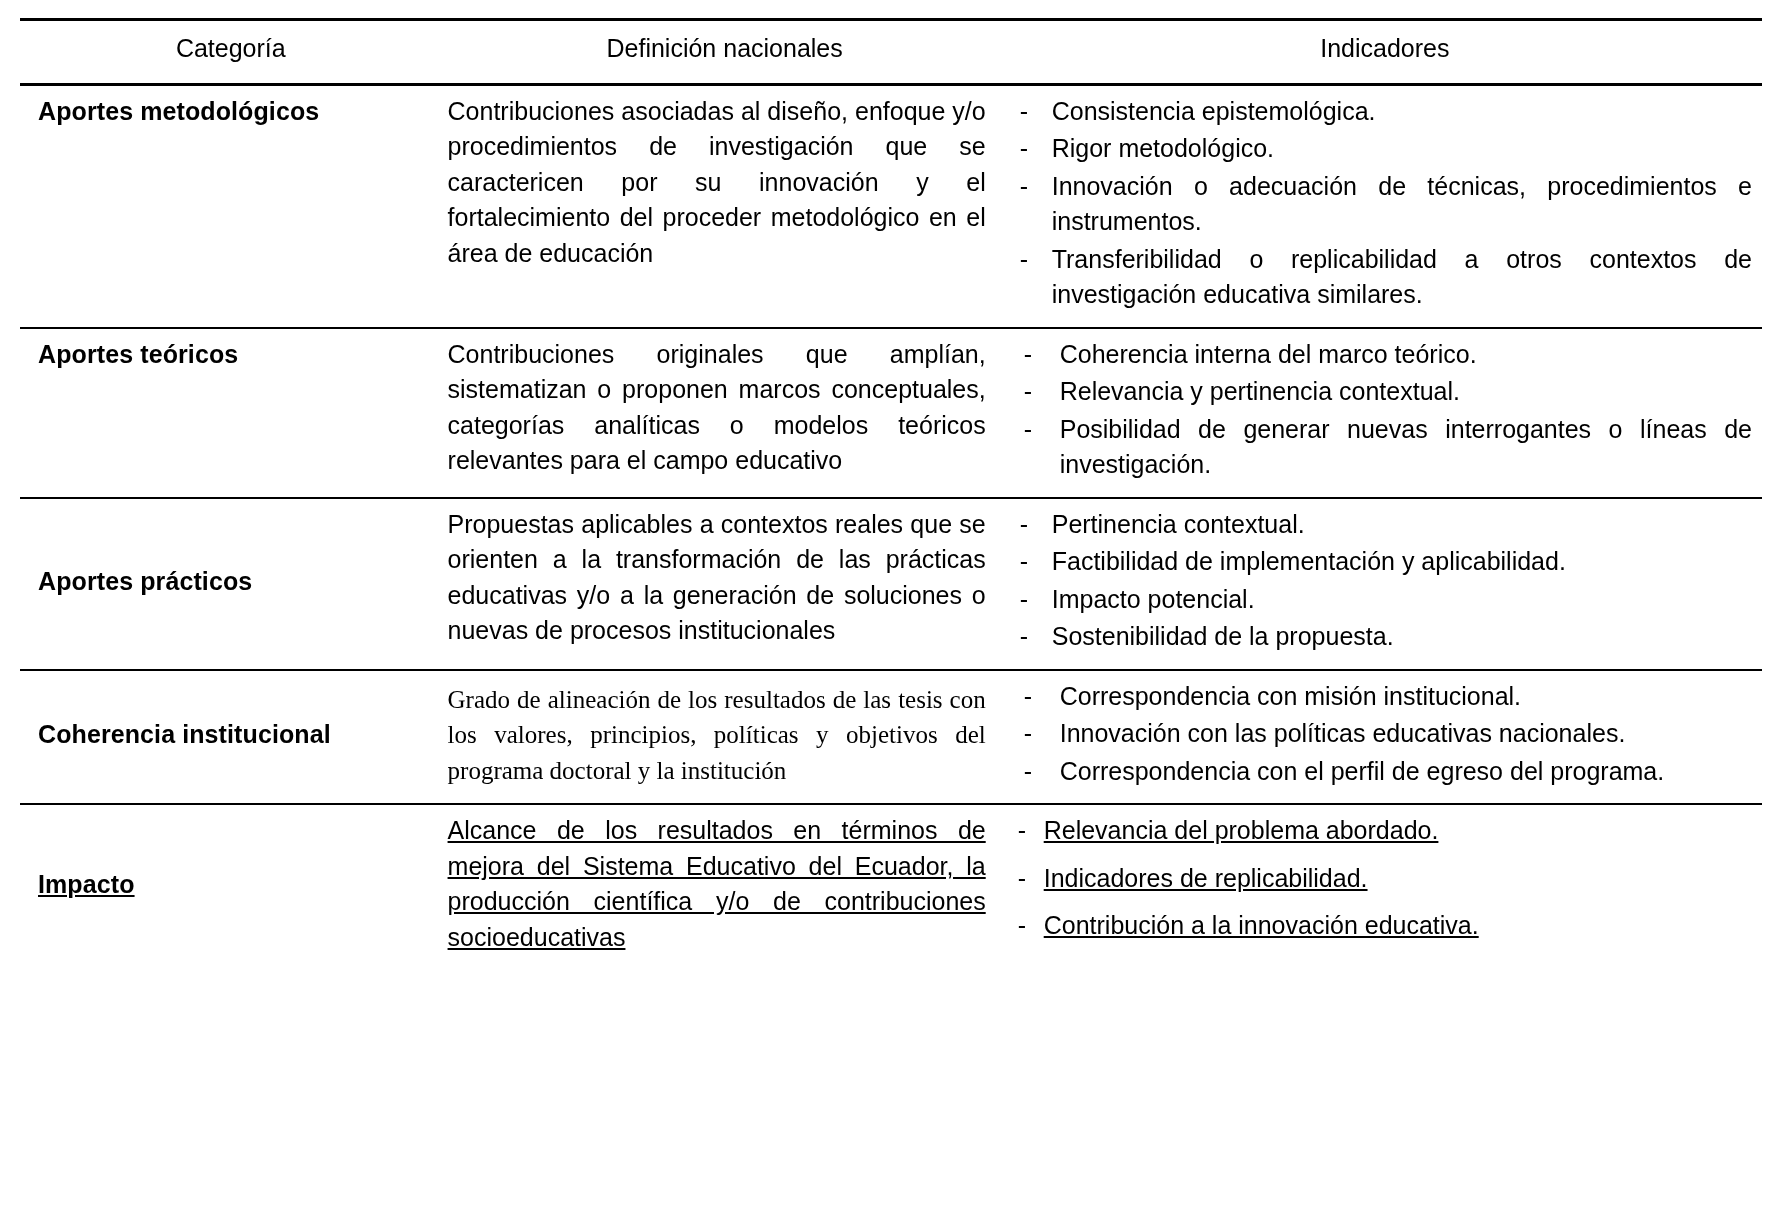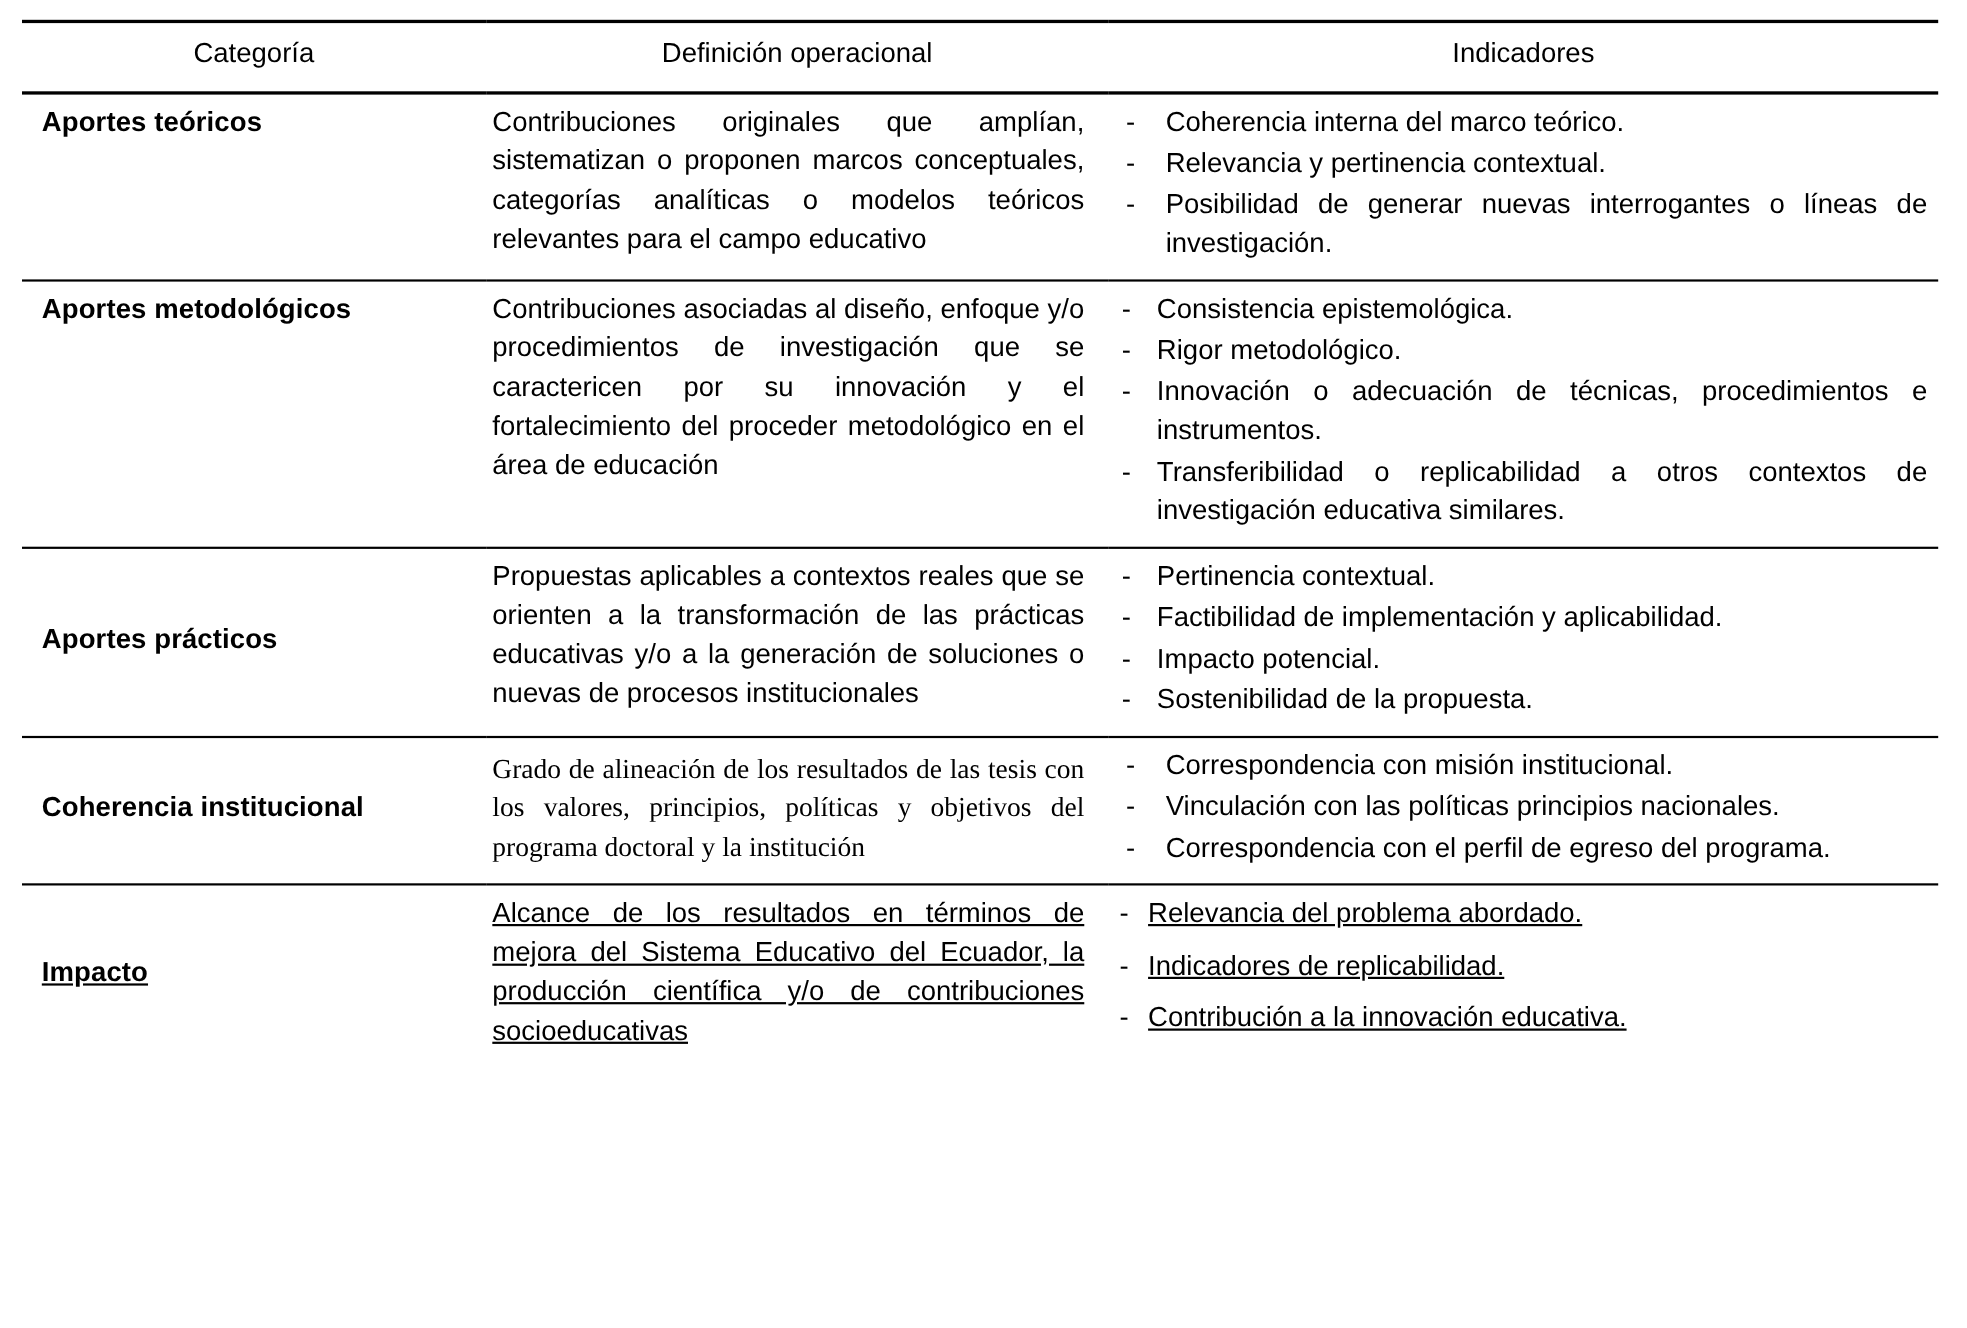--- a/index.html
+++ b/index.html
@@ -125,73 +125,73 @@
   <table class="matrix">
     <colgroup>
       <col class="c-cat">
       <col class="c-def">
       <col class="c-ind">
     </colgroup>
 
     <thead>
       <tr>
         <th>Categoría</th>
-        <th>Definición operacional</th>
+        <th>Definición nacionales</th>
         <th>Indicadores</th>
       </tr>
     </thead>
 
     <tbody>
-
-      <tr>
-        <td class="cat-cell top">Aportes teóricos</td>
-        <td class="def-cell">Contribuciones originales que amplían, sistematizan o proponen marcos conceptuales, categorías analíticas o modelos teóricos relevantes para el campo educativo</td>
-        <td class="ind-cell">
-          <ul class="ind-list">
-            <li><span class="dash">-</span><span>Coherencia interna del marco teórico.</span></li>
-            <li><span class="dash">-</span><span>Relevancia y pertinencia contextual.</span></li>
-            <li><span class="dash">-</span><span>Posibilidad de generar nuevas interrogantes o líneas de investigación.</span></li>
-          </ul>
-        </td>
-      </tr>
 
       <tr>
         <td class="cat-cell top">Aportes metodológicos</td>
         <td class="def-cell">Contribuciones asociadas al diseño, enfoque y/o procedimientos de investigación que se caractericen por su innovación y el fortalecimiento del proceder metodológico en el área de educación</td>
         <td class="ind-cell">
           <ul class="ind-list narrow">
             <li><span class="dash">-</span><span>Consistencia epistemológica.</span></li>
             <li><span class="dash">-</span><span>Rigor metodológico.</span></li>
             <li><span class="dash">-</span><span>Innovación o adecuación de técnicas, procedimientos e instrumentos.</span></li>
             <li><span class="dash">-</span><span>Transferibilidad o replicabilidad a otros contextos de investigación educativa similares.</span></li>
           </ul>
         </td>
       </tr>
 
       <tr>
+        <td class="cat-cell top">Aportes teóricos</td>
+        <td class="def-cell">Contribuciones originales que amplían, sistematizan o proponen marcos conceptuales, categorías analíticas o modelos teóricos relevantes para el campo educativo</td>
+        <td class="ind-cell">
+          <ul class="ind-list">
+            <li><span class="dash">-</span><span>Coherencia interna del marco teórico.</span></li>
+            <li><span class="dash">-</span><span>Relevancia y pertinencia contextual.</span></li>
+            <li><span class="dash">-</span><span>Posibilidad de generar nuevas interrogantes o líneas de investigación.</span></li>
+          </ul>
+        </td>
+      </tr>
+
+      <tr>
         <td class="cat-cell mid">Aportes prácticos</td>
         <td class="def-cell">Propuestas aplicables a contextos reales que se orienten a la transformación de las prácticas educativas y/o a la generación de soluciones o nuevas de procesos institucionales</td>
         <td class="ind-cell">
           <ul class="ind-list narrow">
             <li><span class="dash">-</span><span>Pertinencia contextual.</span></li>
             <li><span class="dash">-</span><span>Factibilidad de implementación y aplicabilidad.</span></li>
             <li><span class="dash">-</span><span>Impacto potencial.</span></li>
             <li><span class="dash">-</span><span>Sostenibilidad de la propuesta.</span></li>
           </ul>
         </td>
       </tr>
 
 
       <tr>
         <td class="cat-cell mid">Coherencia institucional</td>
         <td class="def-cell mid">Grado de alineación de los resultados de las tesis con los valores, principios, políticas y objetivos del programa doctoral y la institución</td>
         <td class="ind-cell mid">
           <ul class="ind-list">
             <li><span class="dash">-</span><span>Correspondencia con misión institucional.</span></li>
-            <li><span class="dash">-</span><span>Vinculación con las políticas principios nacionales.</span></li>
+            <li><span class="dash">-</span><span>Innovación con las políticas educativas nacionales.</span></li>
             <li><span class="dash">-</span><span>Correspondencia con el perfil de egreso del programa.</span></li>
           </ul>
         </td>
       </tr>
 
       <tr>
         <td class="cat-cell mid">Impacto</td>
         <td class="def-cell">Alcance de los resultados en términos de mejora del Sistema Educativo del Ecuador, la producción científica y/o de contribuciones socioeducativas</td>
         <td class="ind-cell mid">
           <ul class="ind-list tight">

